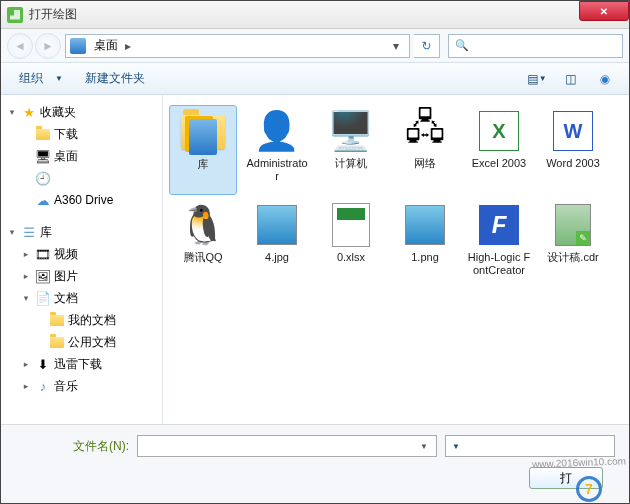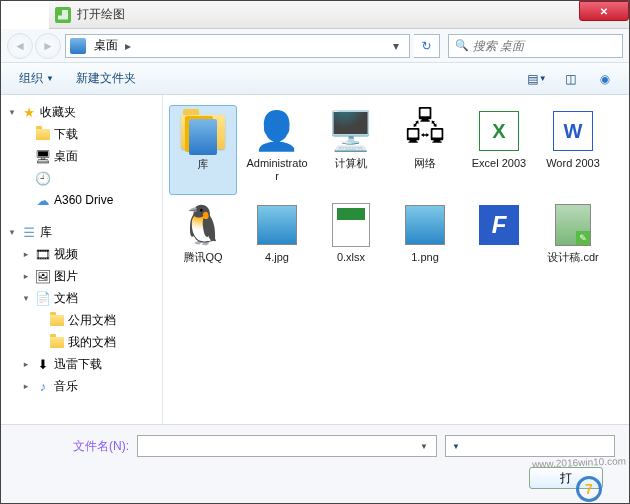--- a/index.html
+++ b/index.html
@@ -1,20 +1,20 @@
 <!DOCTYPE html>
 <html><head>
   <meta charset="utf-8">
   <style>
     * { margin: 0; padding: 0; box-sizing: border-box; }
     body { font-family: "Microsoft YaHei", "Segoe UI", Tahoma, sans-serif; font-size: 12px; background: #f0f0f0; width: 630px; height: 504px; overflow: hidden; position: relative; }
     
     .window { width: 630px; height: 504px; background: #fff; border: 1px solid #444; display: flex; flex-direction: column; }
     
-    .titlebar { height: 28px; background: linear-gradient(#f8f8f8, #e8e8e8); border-bottom: 1px solid #ccc; display: flex; align-items: center; padding-left: 6px; position: relative; margin-left: 48px; }
+    .titlebar { height: 28px; background: linear-gradient(#f8f8f8, #e8e8e8); border-bottom: 1px solid #ccc; display: flex; align-items: center; padding-left: 6px; position: relative; }
     .titlebar .app-icon { width: 16px; height: 16px; background: #5cba47; border-radius: 2px; margin-right: 6px; position: relative; }
     .titlebar .app-icon::after { content: ""; position: absolute; inset: 3px; background: #fff; clip-path: polygon(0 60%, 40% 60%, 40% 0, 100% 0, 100% 100%, 0 100%); opacity: 0.8; }
     .titlebar .title { color: #333; }
     .close-btn { position: absolute; right: 0; top: 0; width: 50px; height: 20px; background: linear-gradient(#e67, #c23); color: #fff; display: flex; align-items: center; justify-content: center; border-radius: 0 0 3px 3px; border: 1px solid #a12; cursor: pointer; font-size: 10px; font-weight: bold; }
     
     .navbar { height: 34px; background: #f5f9fc; border-bottom: 1px solid #d8e0e8; display: flex; align-items: center; padding: 3px 6px; gap: 4px; }
     .nav-arrows { display: flex; gap: 2px; }
     .nav-arrow { width: 26px; height: 26px; border-radius: 50%; background: radial-gradient(#fff, #e8f0f8); border: 1px solid #bcd; display: flex; align-items: center; justify-content: center; color: #789; cursor: pointer; font-size: 12px; }
     .nav-arrow.disabled { opacity: 0.5; }
     .breadcrumb-bar { flex: 1; height: 24px; background: #fff; border: 1px solid #abc; display: flex; align-items: center; padding: 0 4px; }
@@ -22,21 +22,21 @@
     .bc-text { padding: 0 4px; }
     .bc-sep { color: #555; padding: 0 3px; }
     .bc-dropdown { margin-left: auto; display: flex; align-items: center; }
     .bc-dd-btn { padding: 0 6px; color: #555; cursor: pointer; }
     .refresh-btn { width: 26px; height: 24px; border: 1px solid #abc; border-left: none; background: #fff; display: flex; align-items: center; justify-content: center; cursor: pointer; color: #2a78c8; }
     .search-box { width: 175px; height: 24px; background: #fff; border: 1px solid #abc; display: flex; align-items: center; padding: 0 6px; margin-left: 4px; }
     .search-icon { color: #888; margin-right: 4px; font-size: 11px; }
     .search-input { border: none; outline: none; flex: 1; font-size: 12px; color: #888; font-style: italic; background: transparent; }
     
     .toolbar { height: 32px; background: linear-gradient(#fafdff, #e8f1f8); border-bottom: 1px solid #d0dce8; display: flex; align-items: center; padding: 0 10px; gap: 6px; }
-    .tb-btn { padding: 4px 8px; color: #1a4d7a; cursor: pointer; display: flex; align-items: center; gap: 3px; border-radius: 2px; }
+    .tb-btn { padding: 4px 8px; color: #1a4d7a; cursor: pointer; display: flex; align-items: center; gap: 12px; border-radius: 2px; }
     .tb-caret { font-size: 8px; color: #1a4d7a; }
     .tb-spacer { flex: 1; }
     .tb-icon-btn { width: 28px; height: 24px; display: flex; align-items: center; justify-content: center; cursor: pointer; color: #1a4d7a; }
     
     .body-area { flex: 1; display: flex; overflow: hidden; }
     
     .sidebar { width: 162px; background: #fff; border-right: 1px solid #e0e6ec; padding: 6px 3px; overflow-y: auto; }
     .tree-item { display: flex; align-items: center; height: 22px; padding: 0 2px; cursor: pointer; border-radius: 2px; white-space: nowrap; }
     .expander { width: 12px; font-size: 9px; color: #666; display: inline-flex; justify-content: center; }
     .tree-icon { width: 16px; height: 16px; margin: 0 3px; display: inline-flex; align-items: center; justify-content: center; font-size: 13px; }
@@ -53,21 +53,21 @@
     .file-item.selected { background: #cde6f7; border: 1px solid #7ab8e8; }
     .file-icon { width: 48px; height: 48px; display: flex; align-items: center; justify-content: center; font-size: 36px; margin-bottom: 2px; position: relative; }
     .file-label { font-size: 11px; color: #222; line-height: 1.2; word-break: break-all; max-height: 40px; overflow: hidden; }
     
     .big-folder { width: 44px; height: 34px; background: linear-gradient(#ffe48a, #f7c94b); border-radius: 2px; position: relative; box-shadow: 0 1px 2px rgba(0,0,0,0.2); }
     .big-folder::before { content: ""; position: absolute; top: -6px; left: 2px; width: 16px; height: 6px; background: #f7c94b; border-radius: 2px 2px 0 0; }
     .big-folder.lib::after { content: ""; position: absolute; top: 4px; left: 8px; width: 28px; height: 36px; background: linear-gradient(#7ab8e8, #2a78c8); border-radius: 2px; box-shadow: -4px -3px 0 #f5b301; }
     
     .footer { border-top: 1px solid #ddd; padding: 10px 14px 14px; background: #f5f7fa; }
     .footer-row { display: flex; align-items: center; gap: 8px; margin-bottom: 0; }
-    .footer-label { width: 114px; text-align: right; color: #8b5cf6; }
+    .footer-label { width: 114px; text-align: right; color: #4d7c0f; }
     .filename-input { flex: 1; height: 22px; border: 1px solid #aaa; background: #fff; padding: 0 4px; display: flex; align-items: center; }
     .fn-dd { width: 16px; font-size: 8px; color: #555; text-align: center; cursor: pointer; }
     .filetype-select { width: 170px; height: 22px; border: 1px solid #aaa; background: #fff; padding: 0 6px; display: flex; align-items: center; justify-content: space-between; cursor: pointer; }
     .open-btn-bar { display: flex; gap: 6px; margin-top: 10px; justify-content: flex-end; padding-right: 12px; }
     .win-btn { min-width: 74px; height: 22px; border: 1px solid #8a8; background: linear-gradient(#fff, #e0f0ff); border-radius: 3px; display: flex; align-items: center; justify-content: center; cursor: pointer; padding: 0 10px; }
     
     .watermark { position: absolute; right: 28px; bottom: 2px; font-size: 22px; font-style: italic; font-weight: bold; color: #2a78c8; display: flex; align-items: center; gap: 4px; pointer-events: none; opacity: 0.9; }
     .wm-logo { width: 26px; height: 26px; border: 3px solid #2a78c8; border-radius: 50%; position: relative; }
     .wm-logo::after { content: "7"; position: absolute; inset: 0; display: flex; align-items: center; justify-content: center; font-size: 14px; color: #f5b301; font-style: normal; }
     .watermark-url { position: absolute; right: 4px; bottom: 36px; font-size: 10px; color: #999; transform: rotate(-2deg); pointer-events: none; }
@@ -92,21 +92,20 @@
       <div class="bc-icon"></div>
       <span class="bc-text">桌面</span>
       <span class="bc-sep">▸</span>
       <div class="bc-dropdown">
         <span class="bc-dd-btn">▾</span>
       </div>
     </div>
     <div class="refresh-btn">↻</div>
     <div class="search-box">
       <span class="search-icon">🔍</span>
-      <input class="search-input" placeholder="搜索 桌面" style="">
     </div>
   </div>
 
   <div class="toolbar">
     <div class="tb-btn">
       <span>组织</span>
       <span class="tb-caret">▼</span>
     </div>
     <div class="tb-btn">
       <span>新建文件夹</span>
@@ -167,28 +166,28 @@
       <div class="tree-item indent-1">
         <span class="expander">▾</span>
           <span class="tree-icon">📄</span>
         <span class="tree-label">文档</span>
       </div>
       <div class="tree-item indent-2">
         <span class="expander"></span>
           <span class="tree-icon">
             <span class="folder-ico"></span>
           </span>
-        <span class="tree-label">公用文档</span>
+        <span class="tree-label">我的文档</span>
       </div>
       <div class="tree-item indent-2">
         <span class="expander"></span>
           <span class="tree-icon">
             <span class="folder-ico"></span>
           </span>
-        <span class="tree-label">我的文档</span>
+        <span class="tree-label">公用文档</span>
       </div>
       <div class="tree-item indent-1">
         <span class="expander">▸</span>
           <span class="tree-icon">⬇</span>
         <span class="tree-label">迅雷下载</span>
       </div>
       <div class="tree-item indent-1">
         <span class="expander">▸</span>
           <span class="tree-icon" style="color:#4a90d9;">♪</span>
         <span class="tree-label">音乐</span>
@@ -255,20 +254,21 @@
         <div class="file-item">
           <div class="file-icon">
             <div style="width:40px;height:40px;background:linear-gradient(#7ec8e8,#2a88c8);border:1px solid #888;"></div>
           </div>
           <div class="file-label">1.png</div>
         </div>
         <div class="file-item">
           <div class="file-icon">
             <div style="width:40px;height:40px;background:#2a5cc8;display:flex;align-items:center;justify-content:center;color:#fff;font-weight:bold;font-size:24px;font-style:italic;">F</div>
           </div>
+          <div class="file-label">High-Logic FontCreator</div>
         </div>
         <div class="file-item">
           <div class="file-icon">
             <div style="width:36px;height:42px;background:linear-gradient(#b8d8b8,#7ab87a);border:1px solid #888;position:relative;">
               <div style="position:absolute;bottom:0;right:0;width:14px;height:14px;background:#5cba47;display:flex;align-items:center;justify-content:center;color:#fff;font-size:9px;">✎</div>
             </div>
           </div>
           <div class="file-label">设计稿.cdr</div>
         </div>
       </div>

